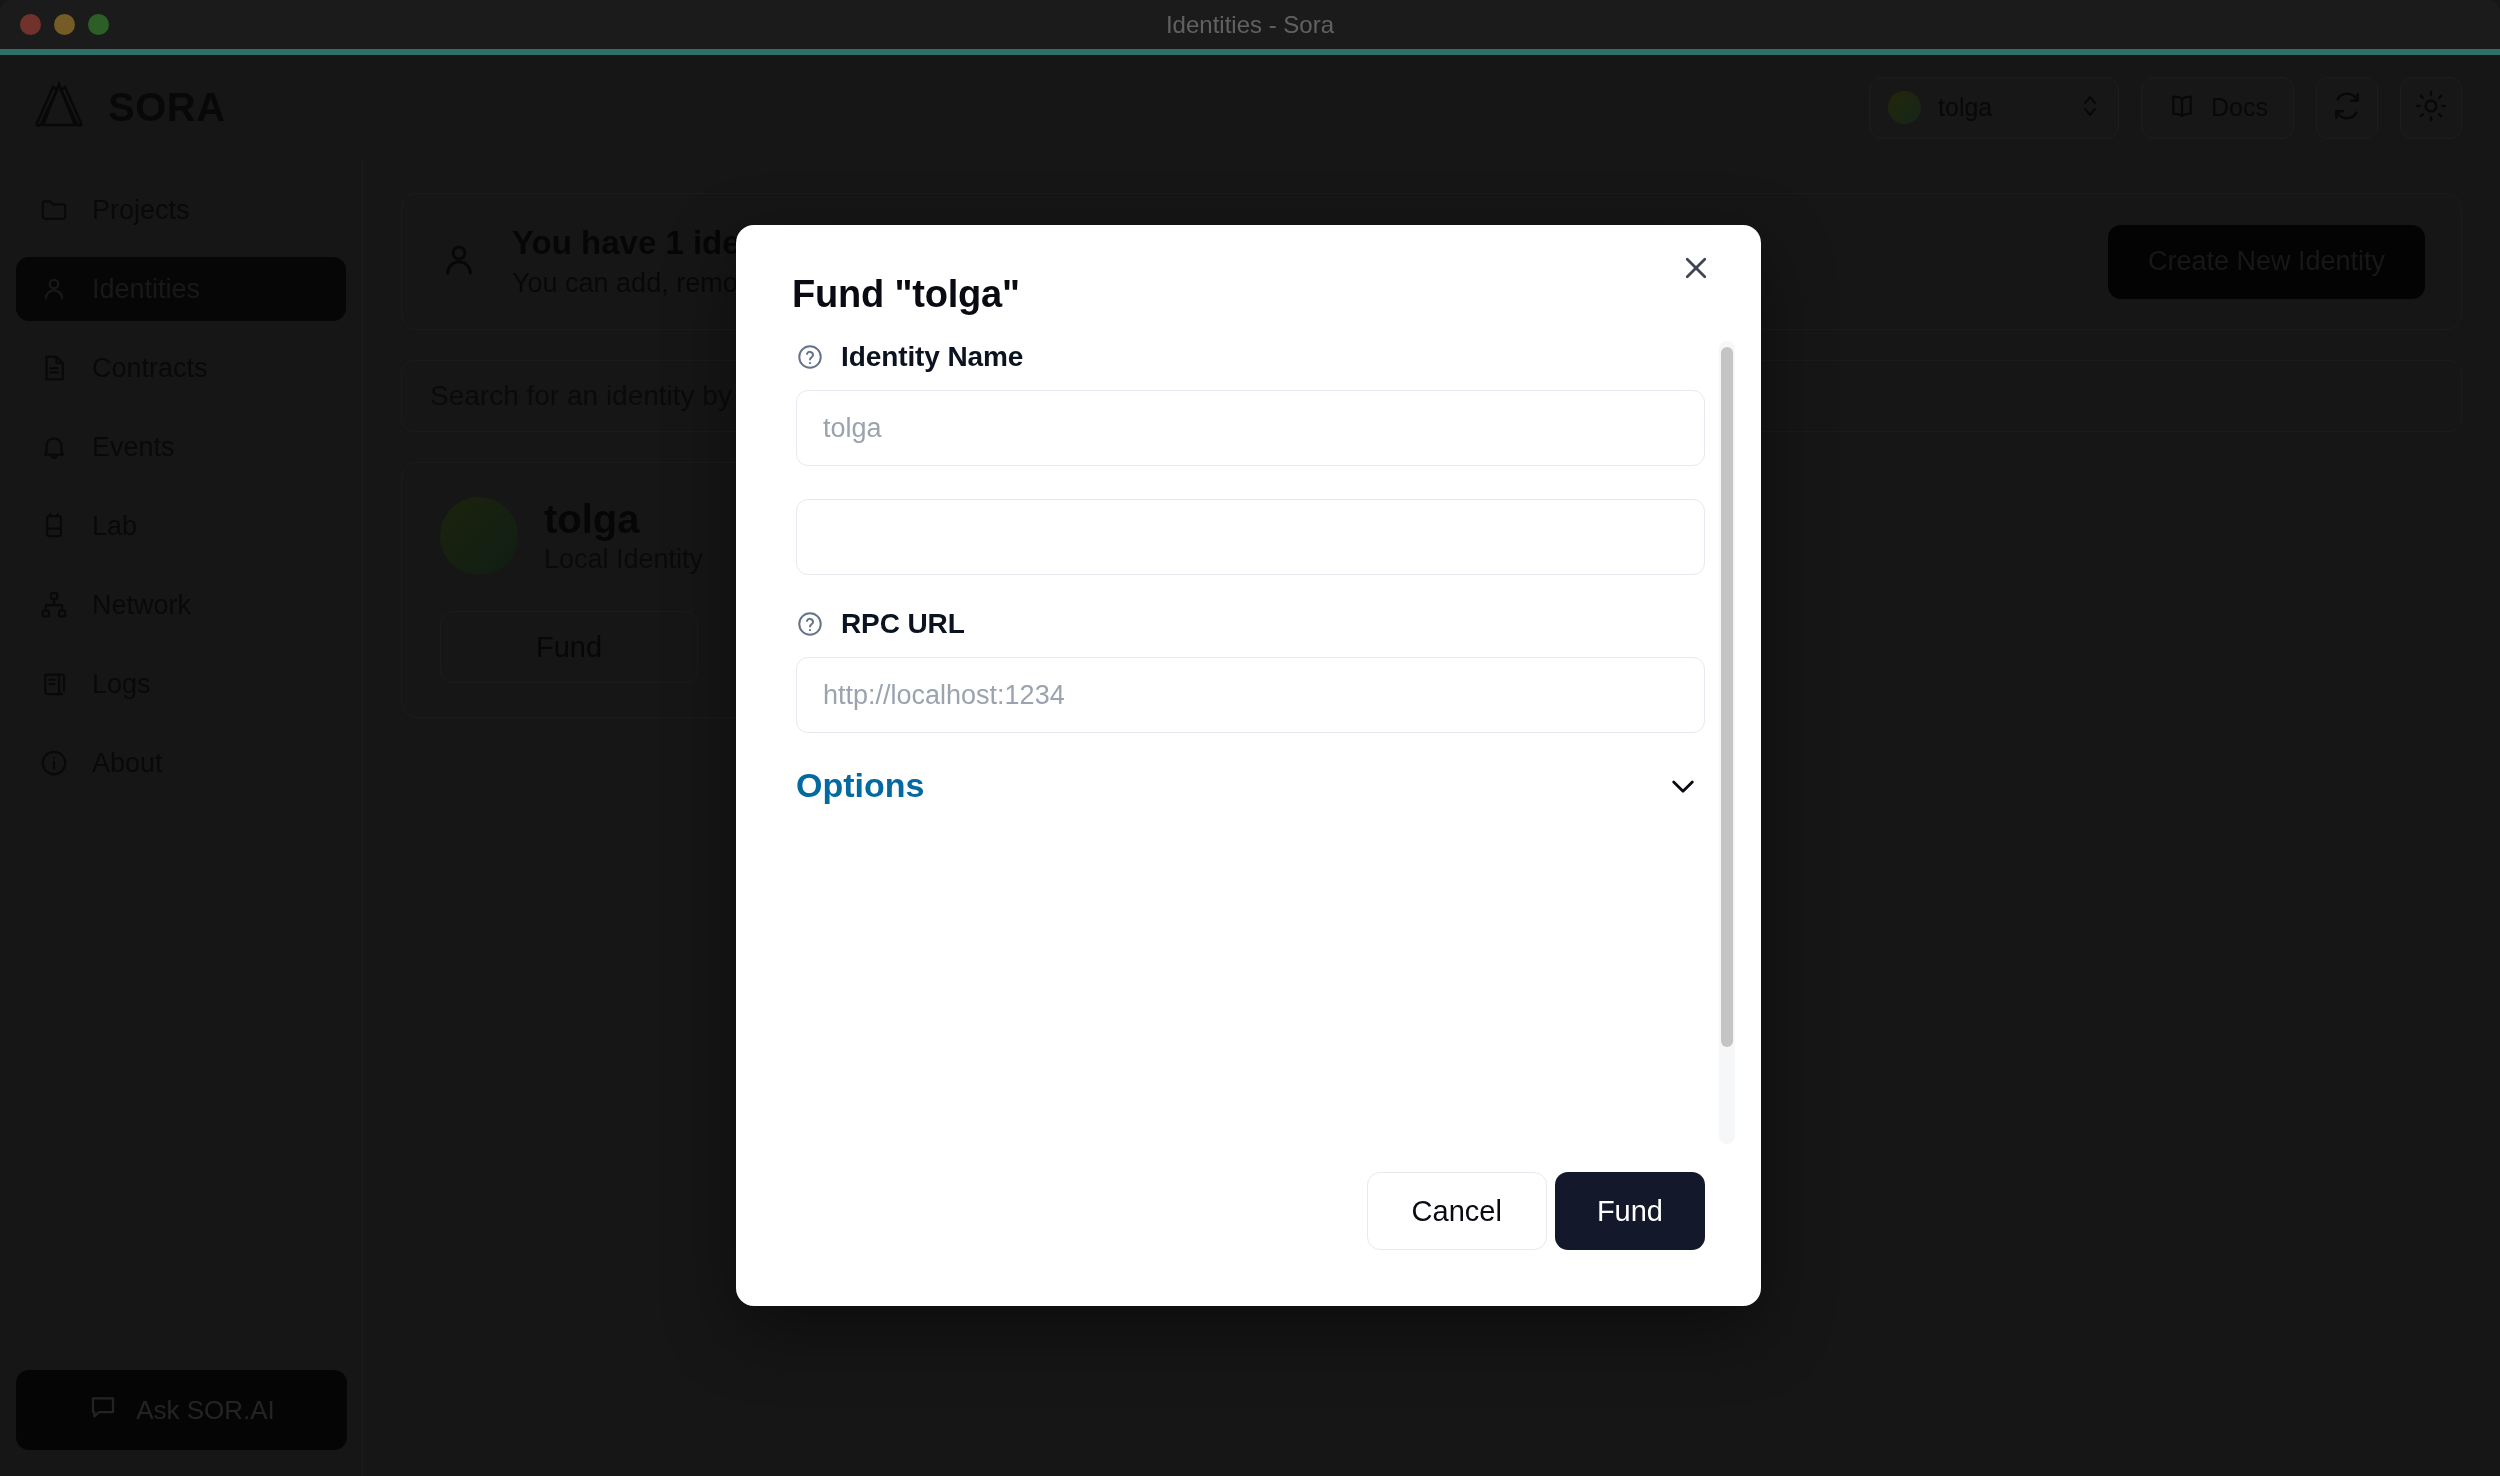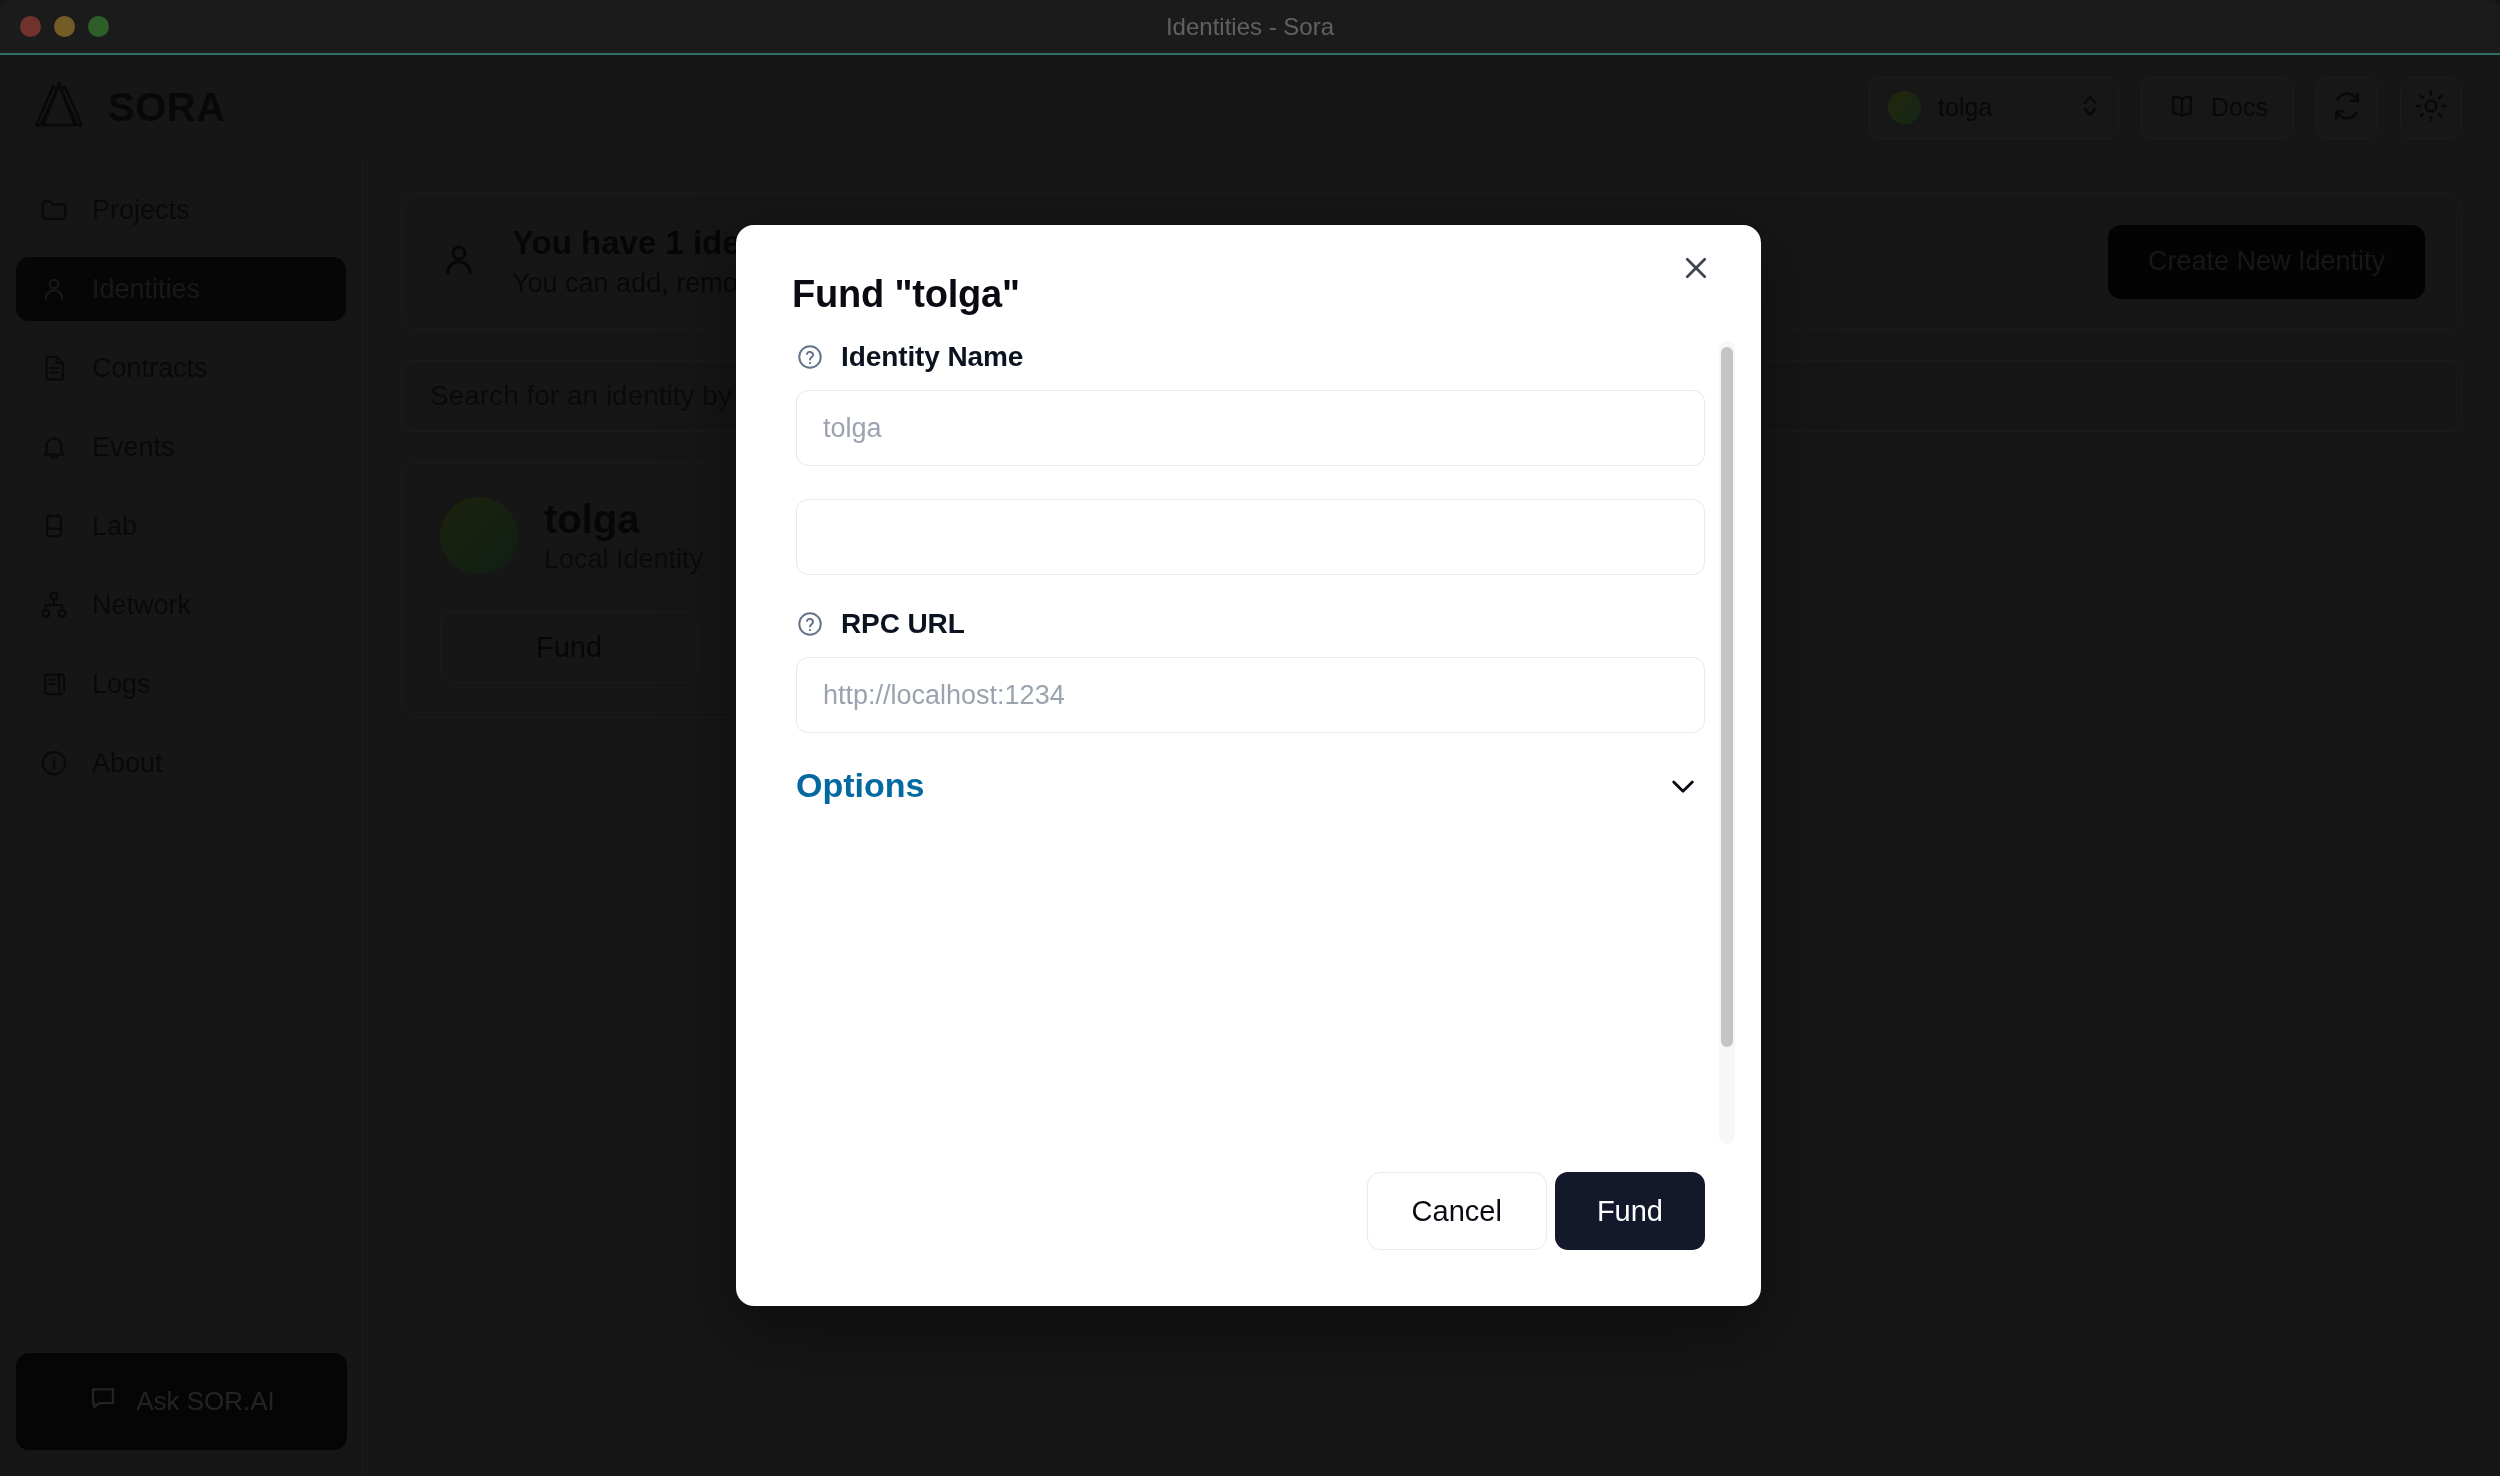--- a/index.html
+++ b/index.html
@@ -12,21 +12,21 @@
 
   
   #app-window {
     position: absolute; inset: 0;
     background: #2f2f2f;
     display: flex; flex-direction: column;
   }
   #titlebar {
     height: 55px; flex: 0 0 55px;
     background: #3a3a3a;
-    border-bottom: 2px solid #5eead4;
+    border-bottom: 6px solid #5eead4;
     border-radius: 12px 12px 0 0;
     display: flex; align-items: center;
     position: relative;
   }
   #traffic-lights { display: flex; gap: 13px; margin-left: 20px; }
   .tl { width: 21px; height: 21px; border-radius: 50%; }
   .tl-close { background: #ed6a5e; }
   .tl-min   { background: #f4bf4f; }
   .tl-max   { background: #61c454; }
   #window-title {
@@ -88,21 +88,21 @@
     color: #131316; font-size: 27px;
     margin-bottom: 15px;
   }
   .nav-item.active { background: #0d0d0f; color: #333338; }
   .nav-icon { width: 32px; height: 32px; flex: 0 0 32px;
               display:flex; align-items:center; justify-content:center; }
   .nav-icon svg { width: 30px; height: 30px; }
 
   #ask-sorai {
     position: absolute; left: 16px; bottom: 26px;
-    width: 331px; height: 97px;
+    width: 331px; height: 80px;
     background: #0c0c0e; border-radius: 13px;
     display: flex; align-items: center; justify-content: center; gap: 18px;
     color: #4a4a4e; font-size: 26px;
   }
 
   
   #main {
     flex: 1 1 auto; background: #2f2f2f;
     padding: 33px 38px 0 38px; min-width: 0;
     display: flex; flex-direction: column; gap: 30px;

